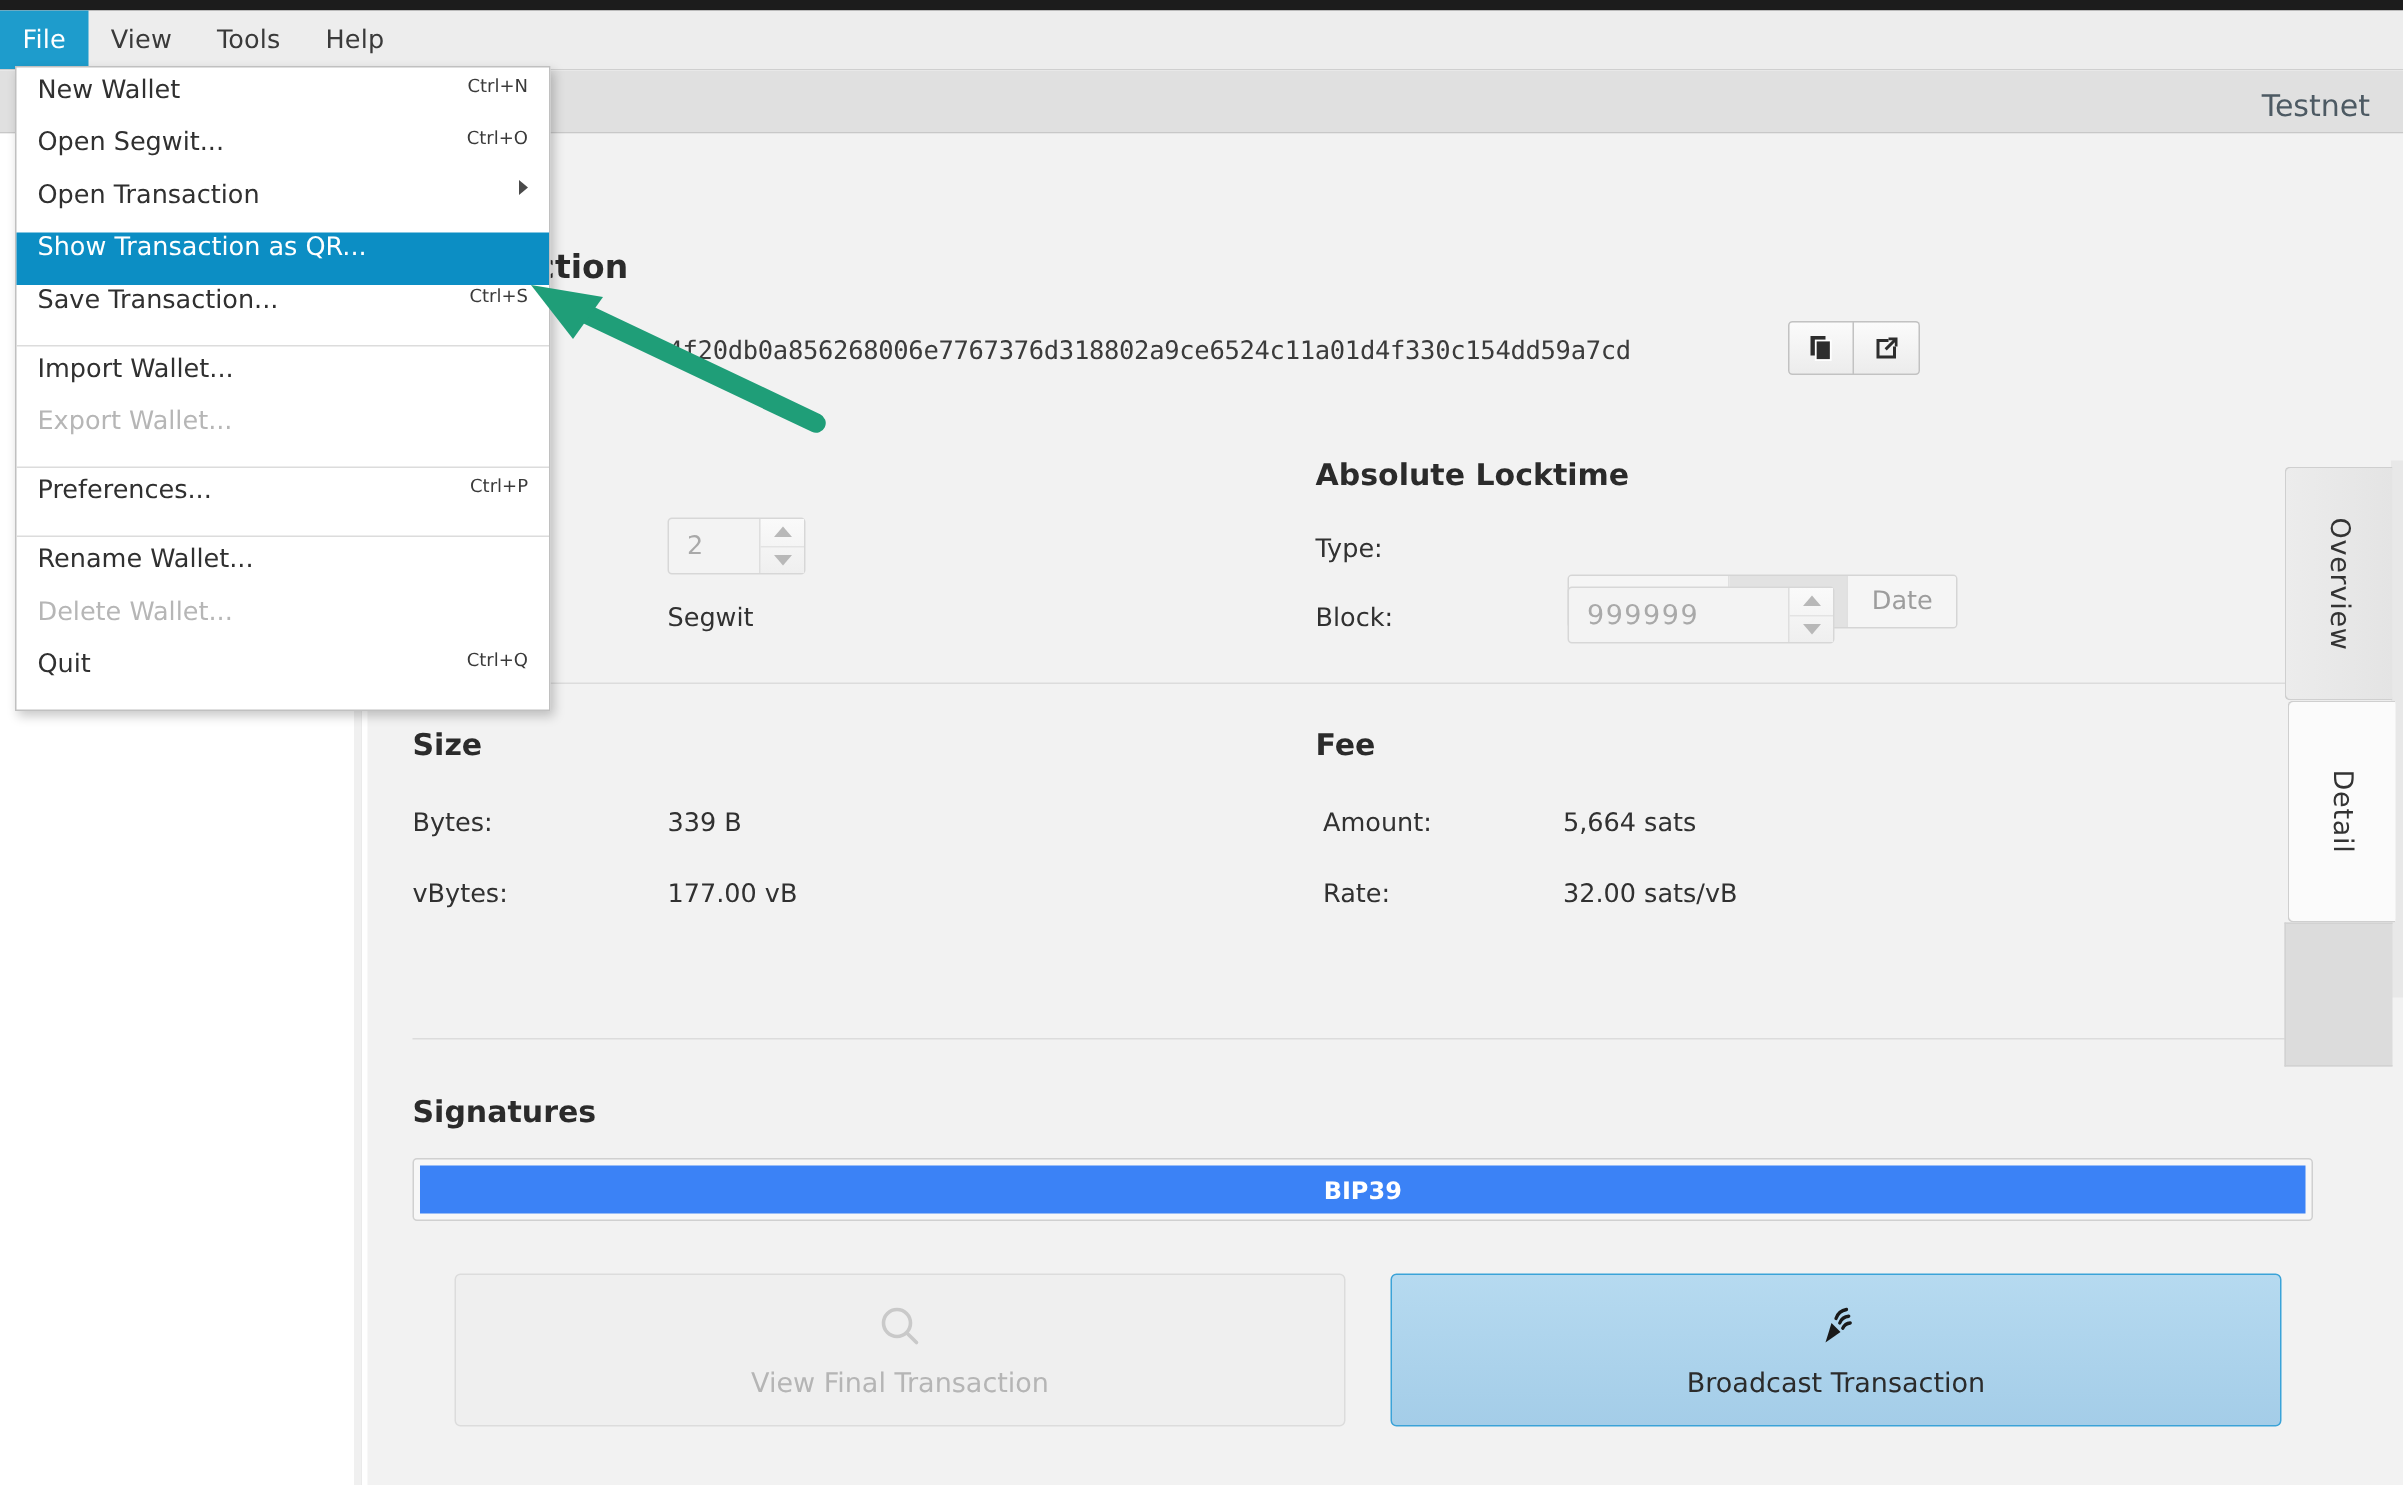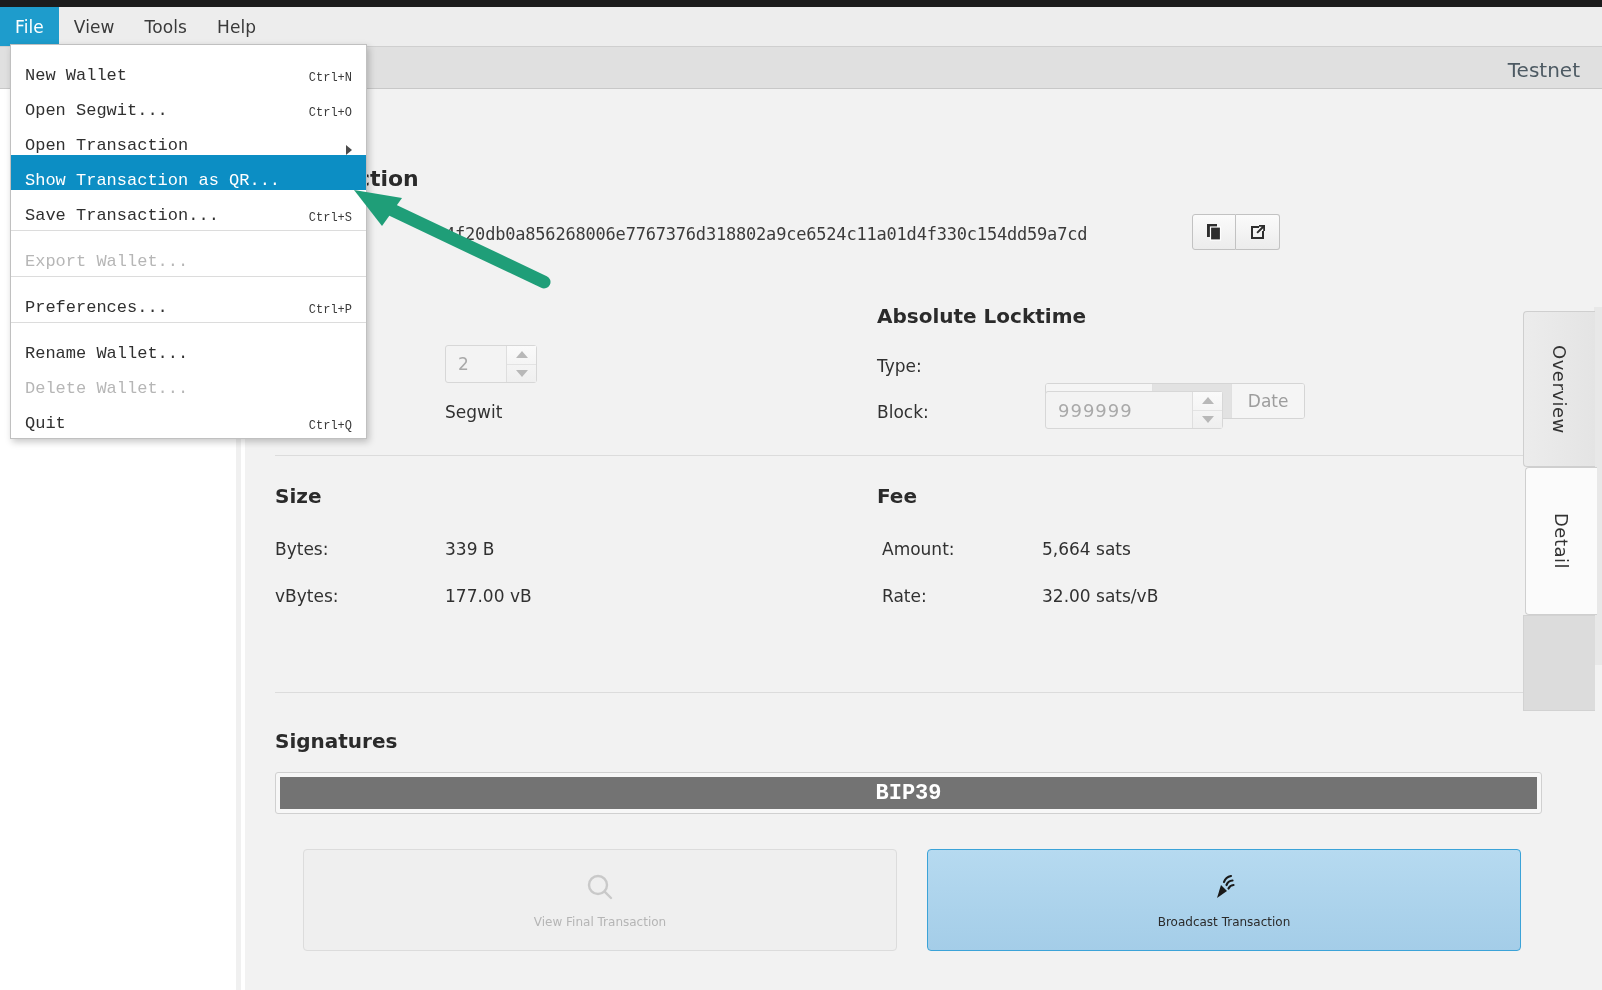--- a/index.html
+++ b/index.html
@@ -125,32 +125,32 @@
 
   .divider{ position:absolute; height:1px; background:#dcdcdc; }
 
   
   .sigwrap{
     position:absolute; left:30px; top:683px; width:1267px; height:42px;
     background:#f7f7f7; border:1px solid #d0d0d0; border-radius:3px;
     padding:4px;
   }
   .sigbar{
-    width:100%; height:100%; background:#737373; color:#ffffff;
+    width:100%; height:100%; background:#3b82f6; color:#ffffff;
     display:flex; align-items:center; justify-content:center;
-    font-size:22px; font-weight:bold; cursor:pointer;font-family:Liberation Mono, monospace;
+    font-size:16px; font-weight:bold; cursor:pointer;
   }
 
   
   .bigbtn{
     position:absolute; height:102px; border-radius:4px;
     display:flex; flex-direction:column; align-items:center; justify-content:center;
     gap:10px; cursor:pointer;
   }
-  .bigbtn .lbl{ font-size:12px; }
+  .bigbtn .lbl{ font-size:18px; }
   .btn-view{
     left:58px; top:760px; width:594px;
     background:#efefef; border:1px solid #dcdcdc; color:#b5b5b5;
   }
   .btn-broadcast{
     left:682px; top:760px; width:594px;
     background:linear-gradient(#b6daf0,#a4cde8);
     border:1px solid #3ba3d8; color:#2b2b2b;
   }
 
@@ -186,22 +186,22 @@
   }
 
   
   .menu{
     position:absolute; left:10px; top:44px; width:357px;
     background:#ffffff; border:1px solid #c0c0c0;
     box-shadow:2px 3px 7px rgba(0,0,0,.22);
     padding:5px 0; z-index:50;
   }
   .mi{
-    position:relative; height:35px; display:flex; align-items:flex-end;
-    padding:0 14px; font-size:17px; color:#303030; cursor:pointer;font-family:Liberation Mono, monospace;
+    position:relative; height:35px; display:flex; align-items:flex-start;
+    padding:0 14px; font-size:17px; color:#303030; cursor:pointer;
   }
   .mi .accel{ margin-left:auto; font-size:12px; color:#3a3a3a; }
   .mi.disabled{ color:#b6b6b6; }
   .mi.highlight{ background:#0c8ec4; color:#ffffff; }
   .mi .submarker{
     margin-left:auto; width:0;height:0;
     border-top:5px solid transparent;border-bottom:5px solid transparent;
     border-left:6px solid #4a4a4a;
   }
   .msep{ height:1px; background:#dcdcdc; margin:5px 0; }
@@ -362,20 +362,23 @@
       <span class="submarker"></span>
     </div>
     <div class="mi highlight">
       <span>Show Transaction as QR...</span>
     </div>
     <div class="mi">
       <span>Save Transaction...</span>
       <span class="accel">Ctrl+S</span>
     </div>
     <div class="msep"></div>
+    <div class="mi">
+      <span>Import Wallet...</span>
+    </div>
     <div class="mi disabled">
       <span>Export Wallet...</span>
     </div>
     <div class="msep"></div>
     <div class="mi">
       <span>Preferences...</span>
       <span class="accel">Ctrl+P</span>
     </div>
     <div class="msep"></div>
     <div class="mi">

